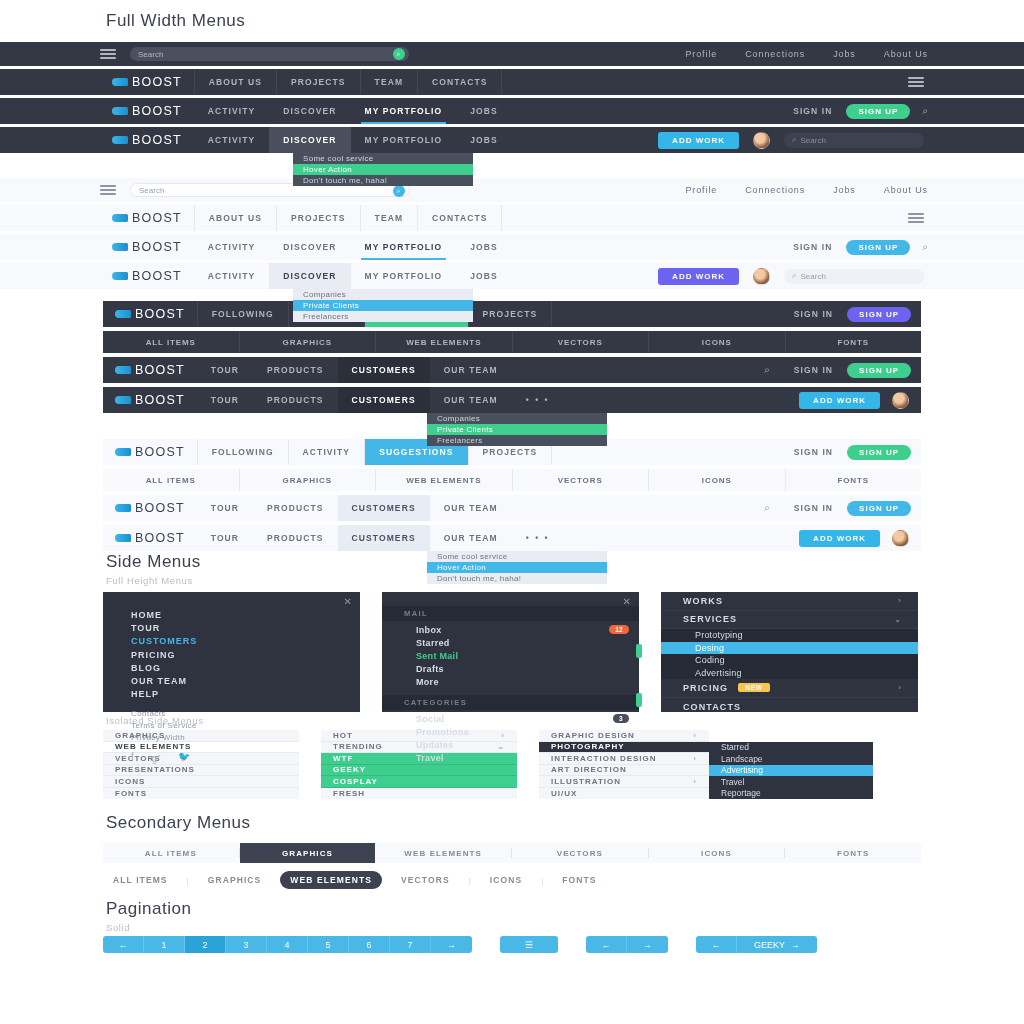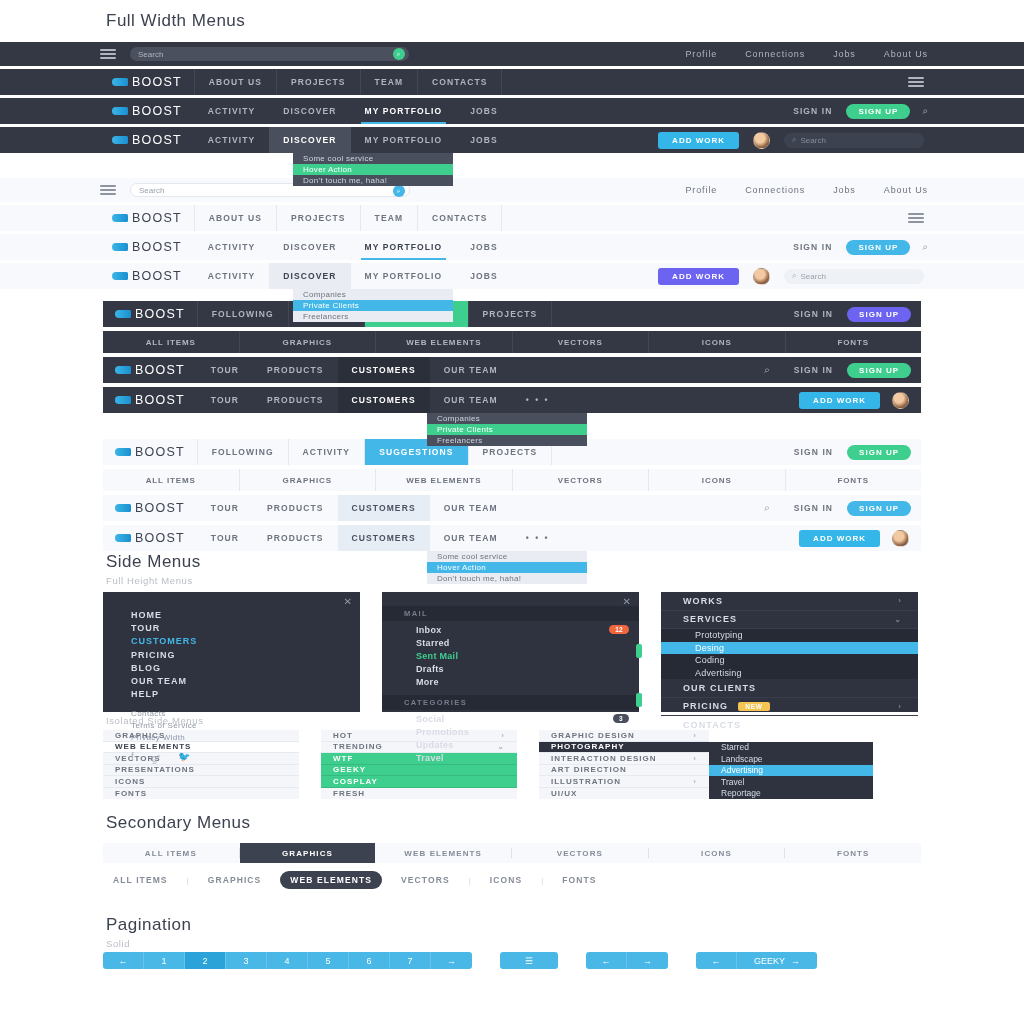--- a/index.html
+++ b/index.html
@@ -96,21 +96,21 @@
   .active-blue{ background:#43b7e8; color:#fff; }
   .active-greybox{ background:#2b2f3a; color:#fff; }
   .active-lightbox{ background:#e6edf5; color:#4a5160; }
   .underline{ position:relative; color:#fff; }
   .dark .underline:after,.light .underline:after{
     content:''; position:absolute; left:10px; right:10px; bottom:0; height:2px; background:#43b7e8;
   }
   .light .underline{ color:#3c4250; }
 
   
-  .dd{ position:absolute; top:26px; width:160px; z-index:5; }
+  .dd{ position:absolute; top:26px; width:180px; z-index:5; }
   .dd .ddi{
     height:11px; display:flex; align-items:center; padding:0 10px;
     font-size:8px; letter-spacing:.3px;
   }
   .dd.darkdd{ background:#4a4f5e; }
   .dd.darkdd .ddi{ color:#d2d6de; }
   .dd.lightdd{ background:#e9edf3; }
   .dd.lightdd .ddi{ color:#6d737f; }
   .ddi.hl-green{ background:#3ecf8e; color:#fff !important; }
   .ddi.hl-blue{ background:#43b7e8; color:#fff !important; }
@@ -576,21 +576,20 @@
         <span class="chev">›</span>
       </div>
       <div class="arow">
         <span>SERVICES</span>
         <span class="chev">⌄</span>
       </div>
       <div class="asub">Prototyping</div>
       <div class="asub on">Desing</div>
       <div class="asub">Coding</div>
       <div class="asub">Advertising</div>
-      <div class="arow">OUR CLIENTS</div>
       <div class="arow">
         <span>PRICING</span>
         <span class="newbadge">NEW</span>
         <span class="chev">›</span>
       </div>
       <div class="arow" style="border-bottom:none">CONTACTS</div>
     </div>
   </div>
 
   <div style="">
@@ -672,21 +671,21 @@
     <span class="pdiv">|</span>
     <span class="pi">GRAPHICS</span>
     <span class="pi on">WEB ELEMENTS</span>
     <span class="pi">VECTORS</span>
     <span class="pdiv">|</span>
     <span class="pi">ICONS</span>
     <span class="pdiv">|</span>
     <span class="pi">FONTS</span>
   </div>
 
-  <div style="margin-top:26px">
+  <div style="margin-top:10px">
     <div class="sec-title">Pagination</div>
     <div class="sub-title">Solid</div>
   </div>
 
   <div class="pgrow solid">
     <div class="pgrp">
       <div class="pgc">←</div>
       <div class="pgc">1</div>
       <div class="pgc on">2</div>
       <div class="pgc">3</div>

